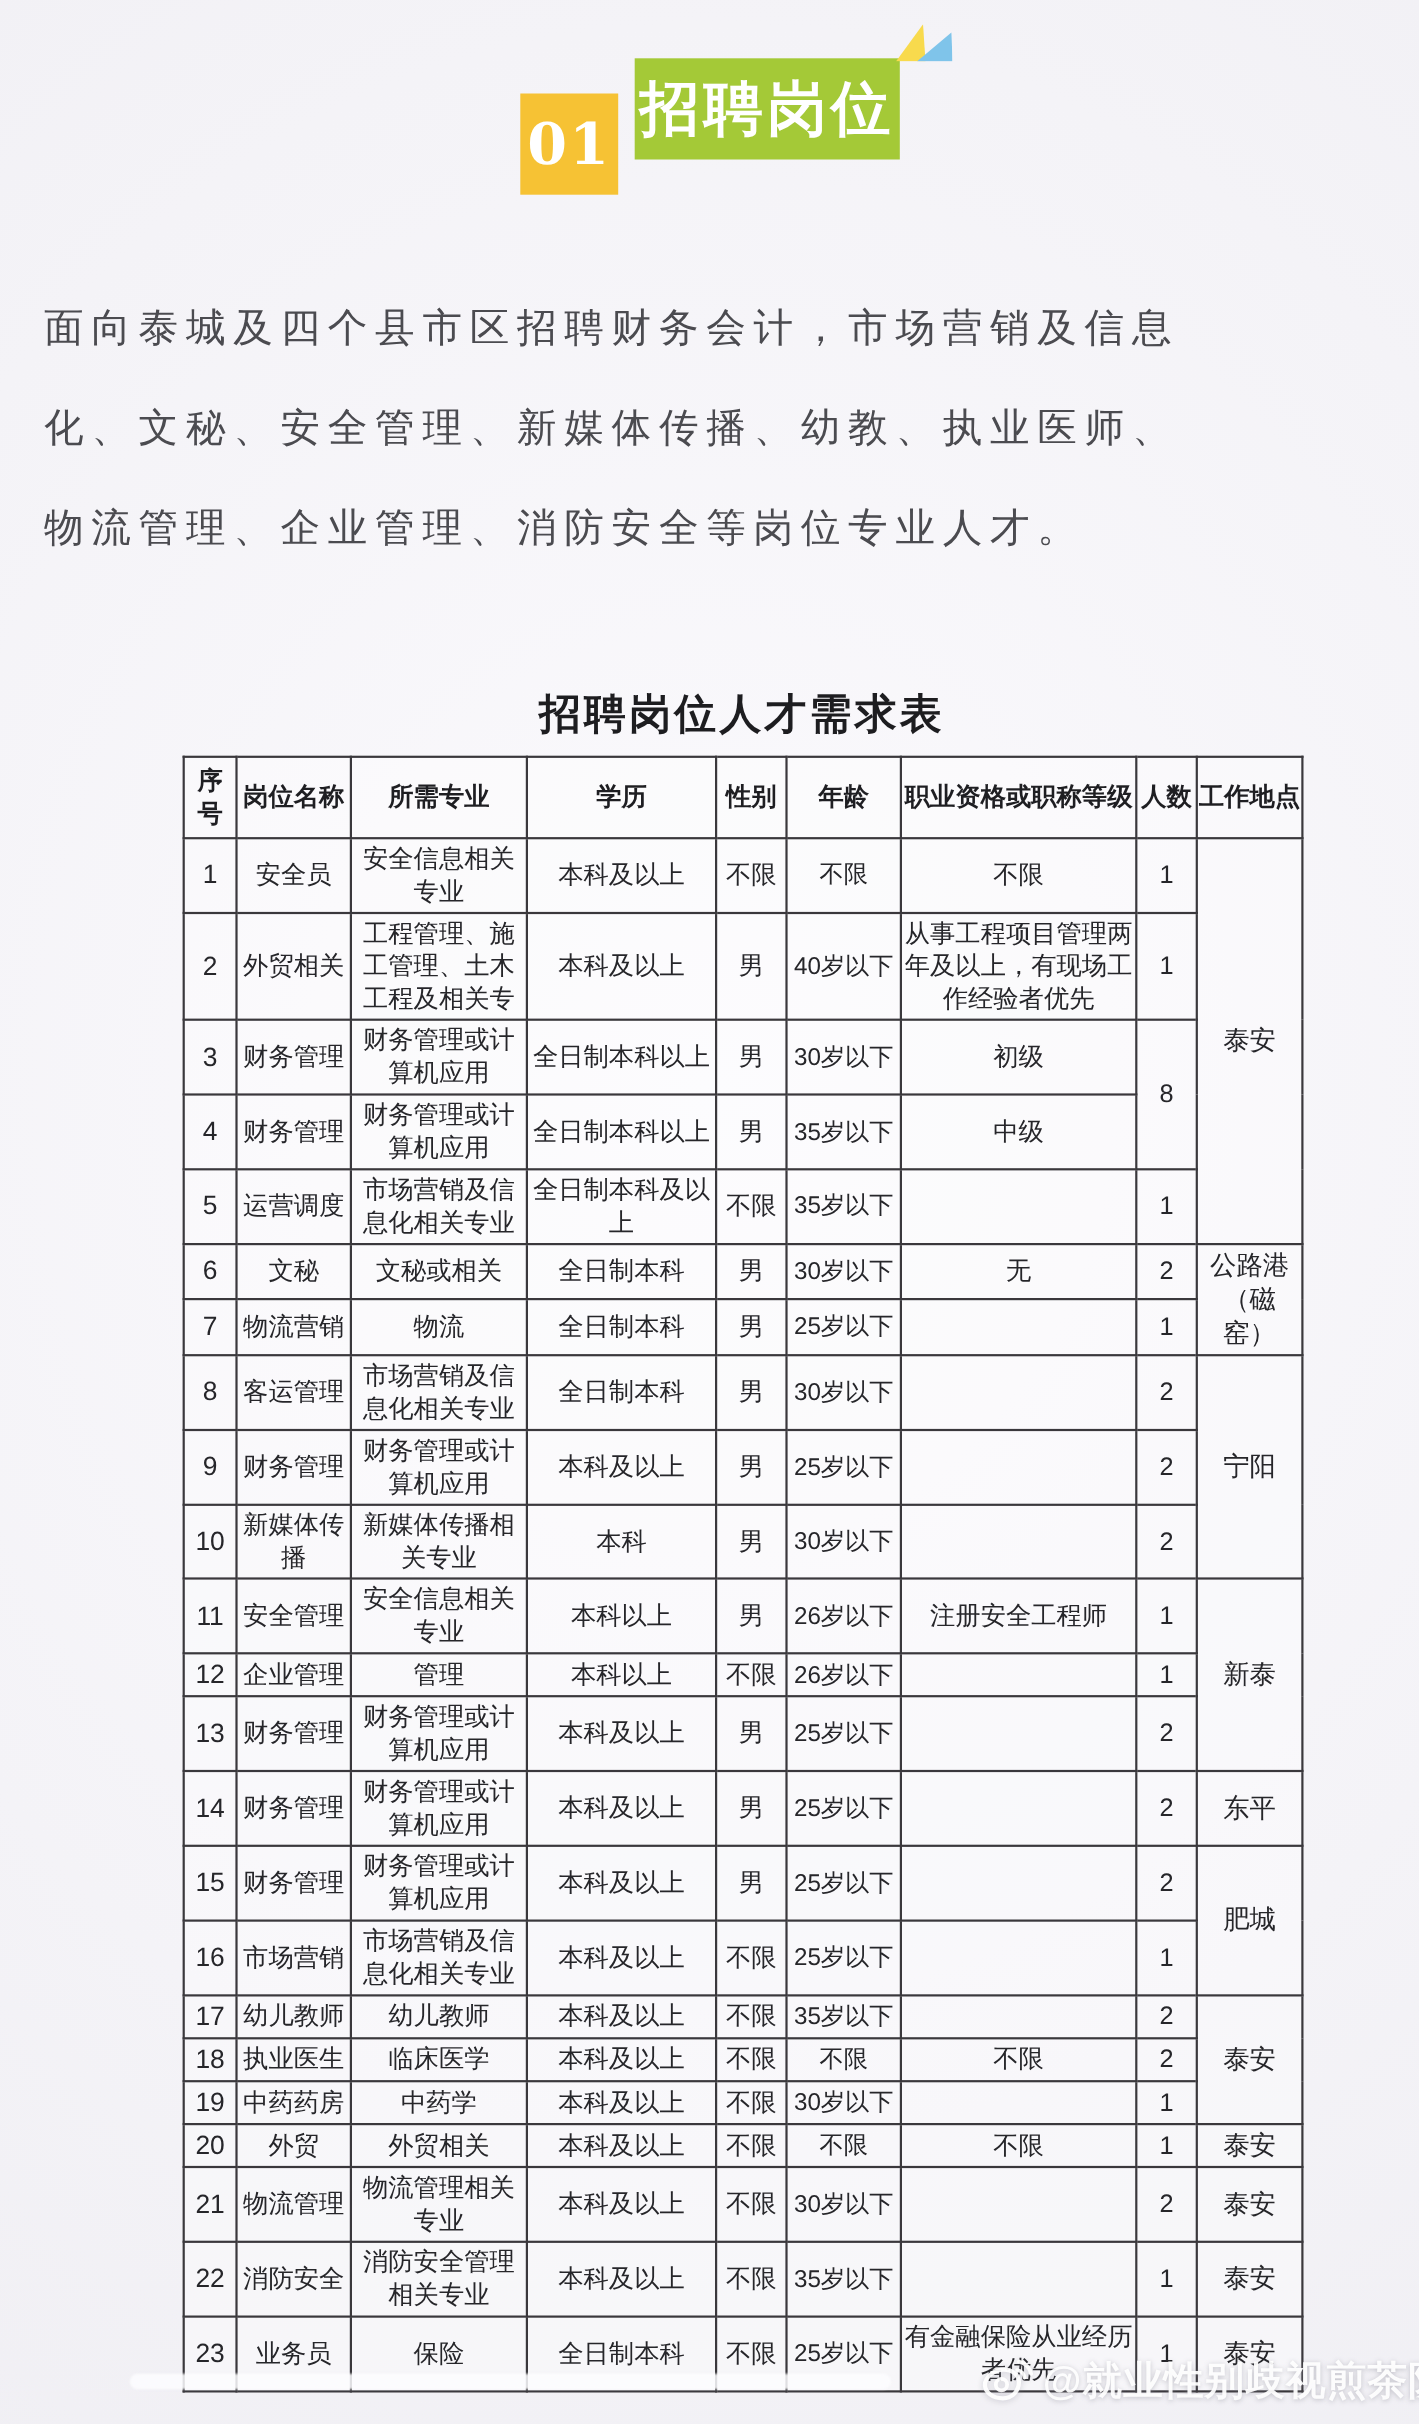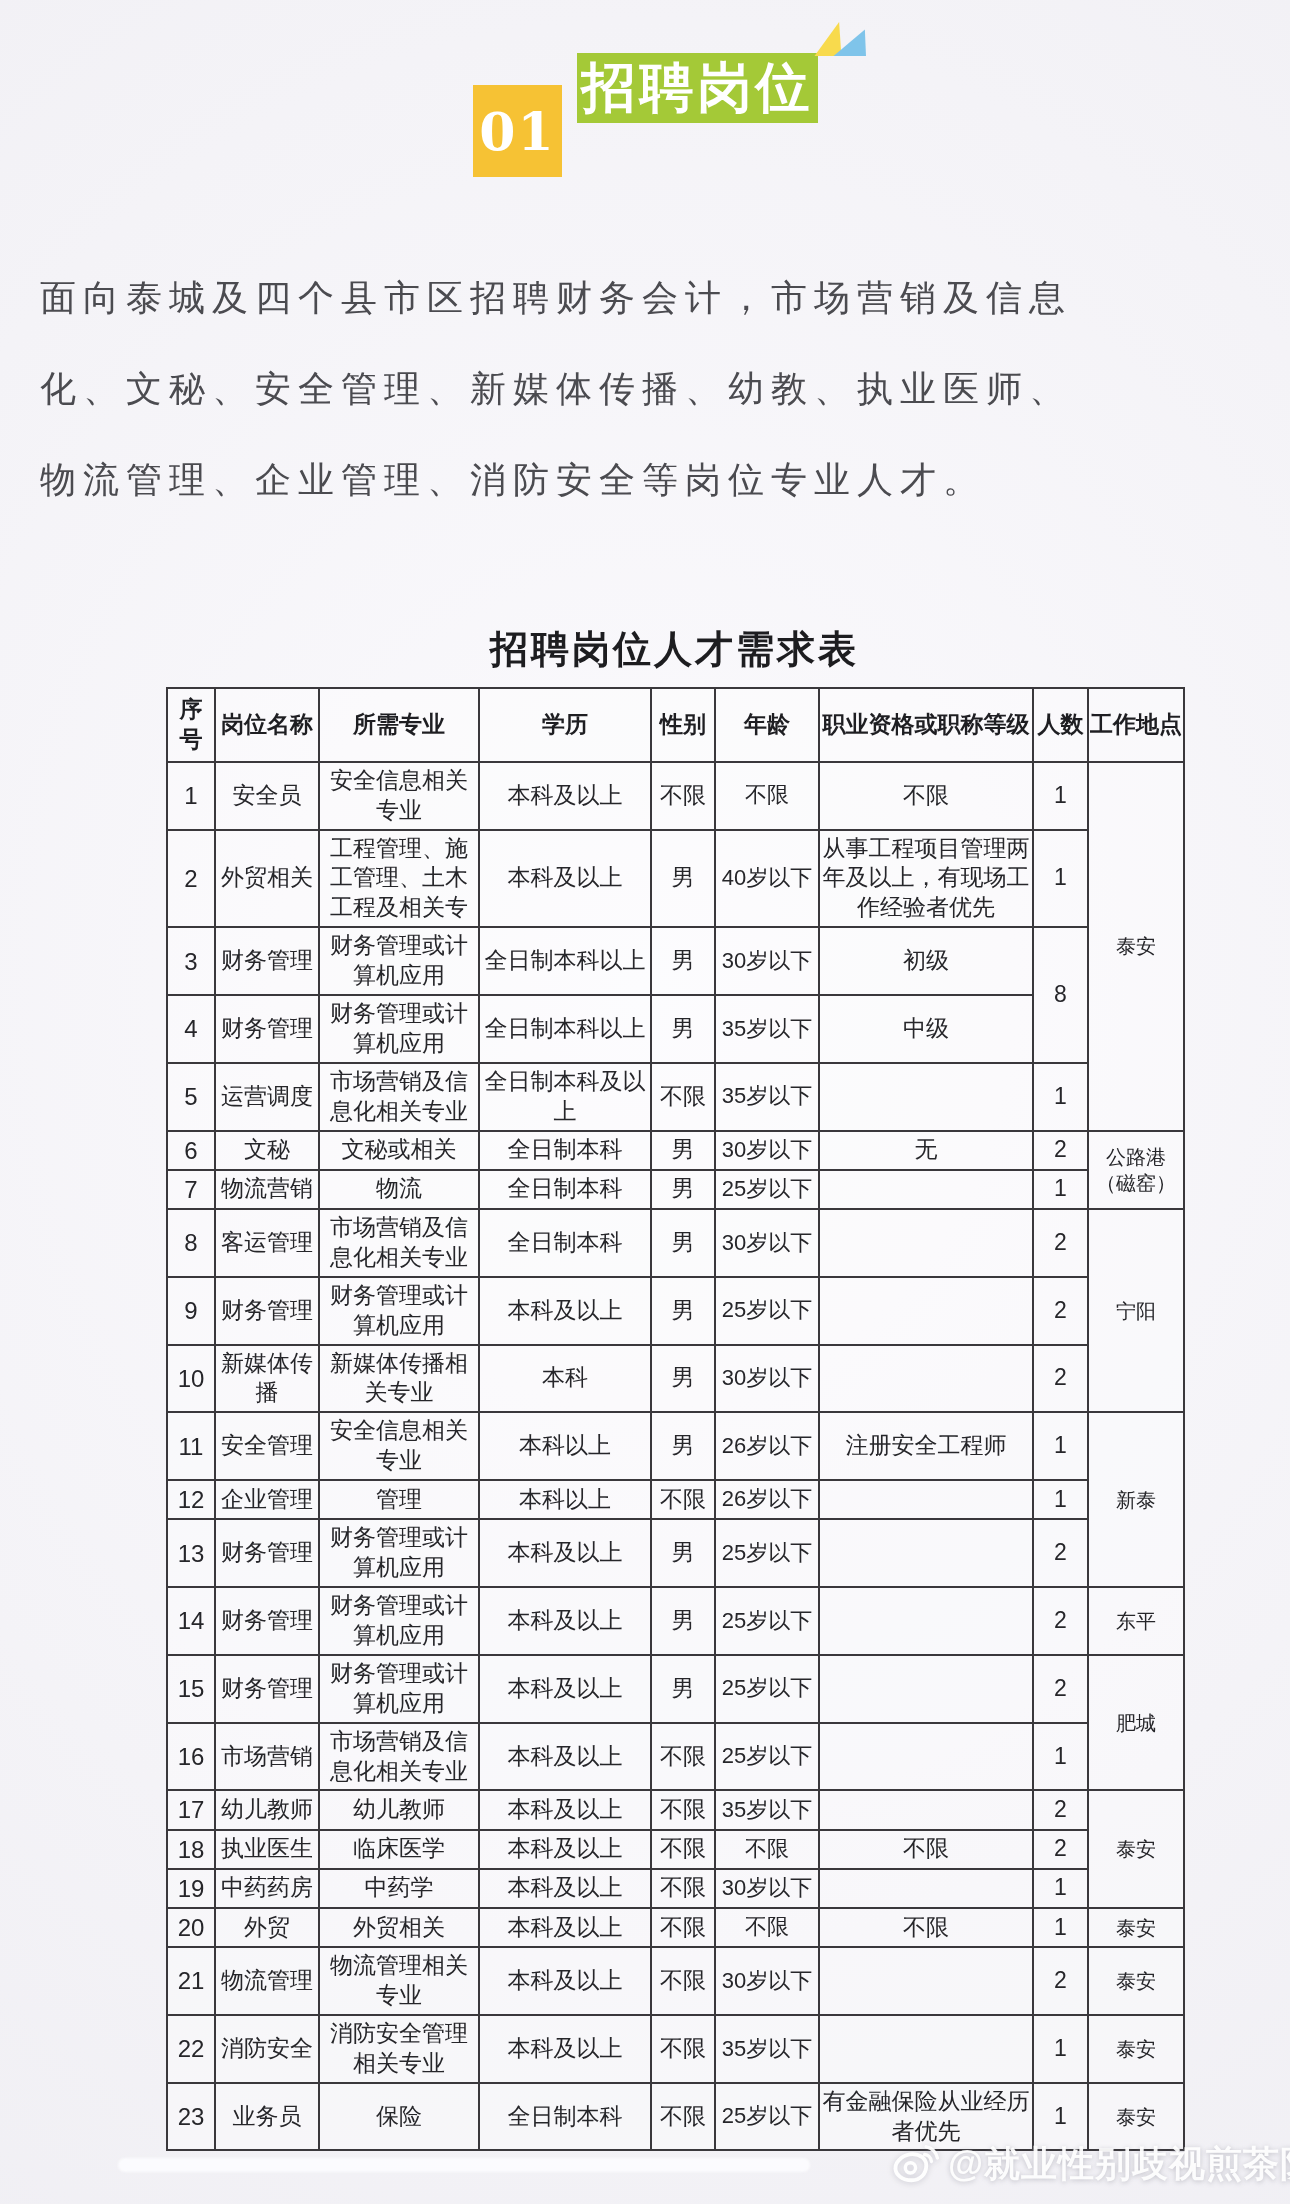--- a/index.html
+++ b/index.html
@@ -9,21 +9,21 @@
     background:radial-gradient(ellipse 120% 80% at 50% 45%, #fbfafd 0%, #f4f3f7 55%, #eeedf2 100%);
   }
   
   .badge-number{
     position:absolute;left:473px;top:53px;width:89px;height:92px;
     background:#f6c234;color:#ffffff;
     font:700 52px "DejaVu Serif","Liberation Serif",serif;
     display:flex;align-items:center;justify-content:center;letter-spacing:2px;margin-top:32px;
   }
   .badge-title{
-    position:absolute;left:577px;top:53px;width:241px;height:70px;
+    position:absolute;left:577px;top:53px;width:241px;height:92px;
     background:#a4c937;color:#ffffff;
     font-size:54px;font-weight:700;letter-spacing:4px;
     display:flex;align-items:center;justify-content:center;
   }
   .flag{position:absolute;left:810px;top:22px;width:56px;height:34px;}
   .flag i{position:absolute;display:block;width:100%;height:100%;}
   .tri-y{background:#f8da4d;clip-path:polygon(8% 100%,52% 0,56% 100%);}
   .tri-b{background:#7fc4ea;clip-path:polygon(42% 100%,98% 22%,100% 100%);}
   
   .intro{position:absolute;left:40px;top:252px;width:1230px;}
@@ -40,21 +40,21 @@
   }
   table{border-collapse:collapse;width:1017px;background:rgba(255,255,255,0.38);table-layout:fixed;}
   th,td{
     border:2px solid #3a383c;text-align:center;vertical-align:middle;
     color:#26262a;font-size:23px;line-height:1.3;padding:3px 2px;
     overflow:hidden;word-break:break-all;
   }
   th{font-weight:700;padding:6px 1px;color:#1e1e22;}
   td.c0{font-size:24px;}
   td.c5{font-size:22px;}
-  td.c8{font-size:20px;}
+  td.c8{font-size:24px;}
   
   .paper-edge{
     position:absolute;left:118px;top:2158px;width:692px;height:14px;
     background:rgba(253,253,255,0.85);border-radius:7px;filter:blur(1px);
   }
   .watermark{
     position:absolute;left:892px;top:2138px;height:52px;
     display:flex;align-items:center;gap:8px;
     color:rgba(255,255,255,0.93);
     font-size:36px;font-weight:700;letter-spacing:1px;white-space:nowrap;

